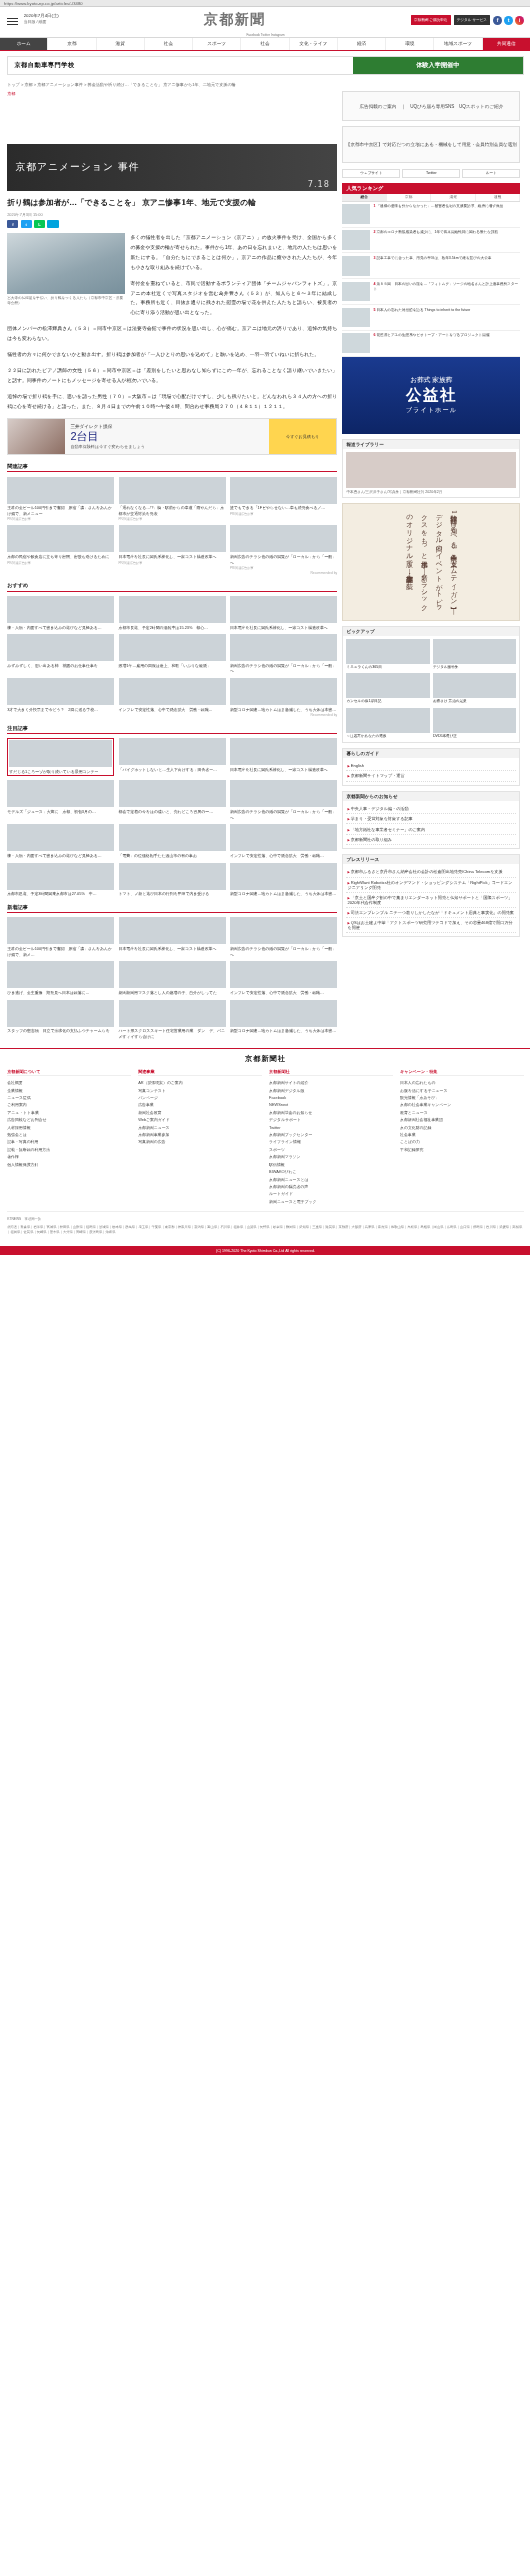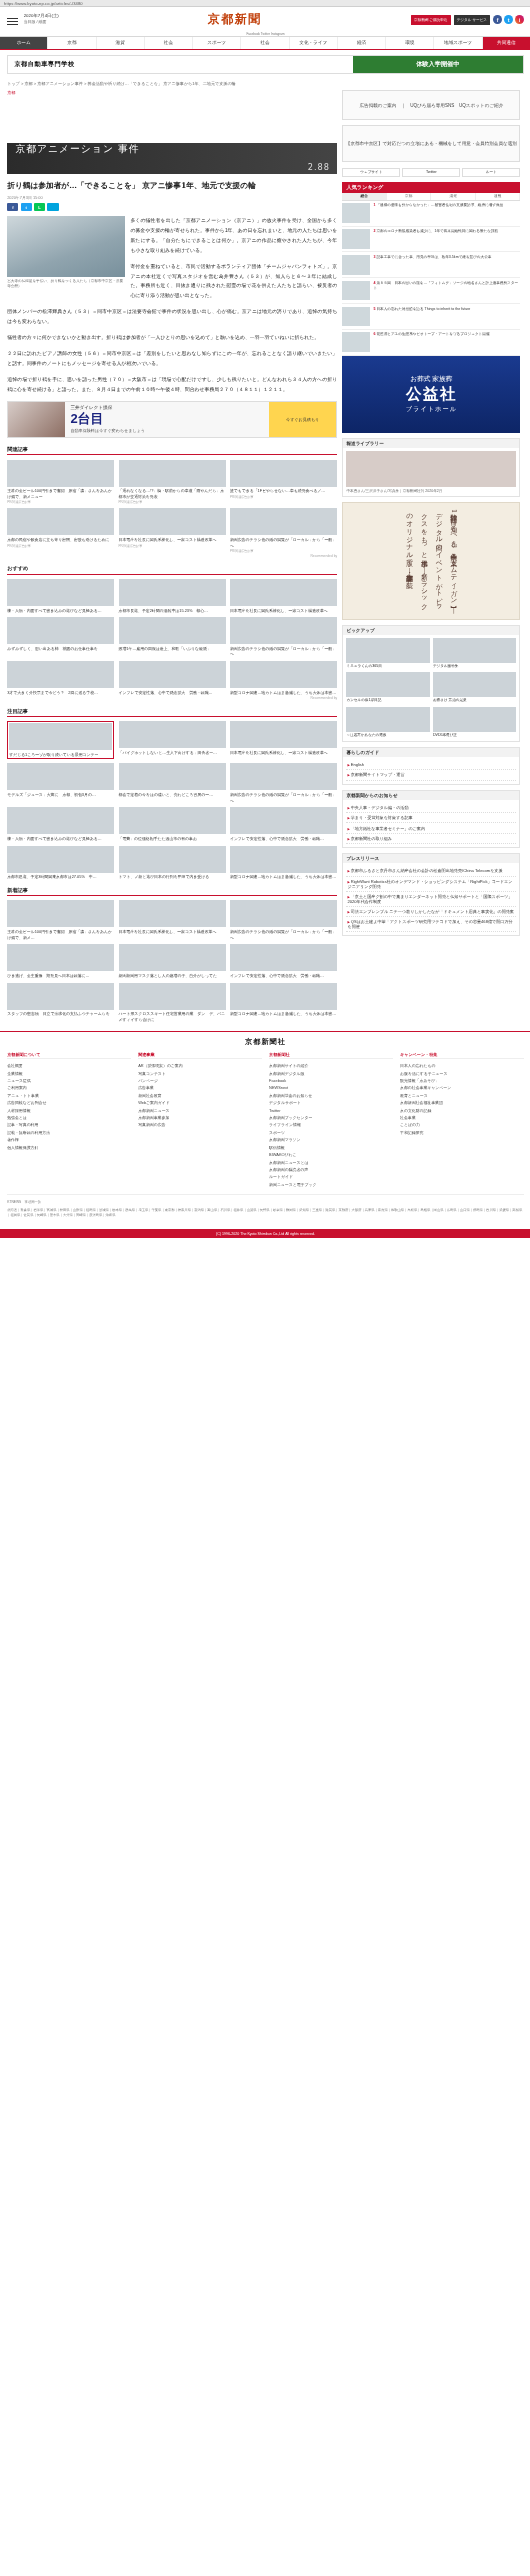--- a/index.html
+++ b/index.html
@@ -29,21 +29,21 @@
     padding:4.1px 7.2px 3.1px 7.2px;
   }
   .topleft { display:flex; align-items:flex-start; gap:5.2px; }
   .hamburger { width:11.3px; margin-top:3.1px; }
   .hamburger span { display:block; height:1px; background:#333; margin:2.1px 0; }
   .datebox { font-size:4.1px; line-height:1.4; color:#333; }
   .datebox .d1 { font-size:4.4px; }
   .datebox .d2 { font-size:3.9px; color:#666; }
   .logo {
     font-family:"DejaVu Serif", serif;
-    font-size:12px; font-weight:bold; letter-spacing:1.5px; color:#c2410c;
+    font-size:14px; font-weight:bold; letter-spacing:1.5px; color:#737373;
     margin:0 auto;
   }
   .topright { display:flex; align-items:center; gap:3.1px; }
   .btn-red {
     background:#c8102e; color:#fff; font-size:3.6px;
     padding:2.6px 3.1px; line-height:1.25; text-align:center; border-radius:0.5px;
   }
   .btn-dark {
     background:#333; color:#fff; font-size:3.6px;
     padding:2.6px 3.1px; line-height:1.25; text-align:center; border-radius:0.5px;
@@ -89,23 +89,23 @@
   .crumb { font-size:4.1px; color:#666; padding:2.1px 7.2px 4.1px 7.2px; }
 
   
   .cols { display:flex; gap:5.2px; padding:0 7.2px 5.2px 7.2px; }
   .main { width:330px; }
   .side { width:178px; }
 
   
   .cat { font-size:4.1px; color:#c8102e; margin-bottom:2.1px; }
   .artimg {
-    height:31px; background:linear-gradient(90deg,#2b2b2b,#444);
+    height:47px; background:linear-gradient(90deg,#2b2b2b,#444);
     color:#fff; font-family:"DejaVu Serif", serif; font-size:9.8px;
-    display:flex; padding-left:8.2px; letter-spacing:1px;
+    display:flex; align-items:center; padding-left:8.2px; letter-spacing:1px;
     position:relative;
     margin-top:48px;
   }
   .artimg .date { position:absolute; right:7.2px; bottom:2.1px; font-size:8.2px; color:#ddd; font-family:"DejaVu Sans", sans-serif;}
   h1.title {
     font-family:"DejaVu Serif", serif;
     font-size:7.7px; line-height:1.5; margin:6.2px 0 3.1px 0; font-weight:bold;
   }
   .meta { font-size:3.9px; color:#888; margin-bottom:3.1px; }
   .shares { display:flex; gap:2.1px; margin-bottom:5.2px; }
@@ -132,21 +132,21 @@
   .clear { clear:both; }
 
   
   .inlinead {
     margin:5.2px 0 8.2px 0; height:37px; border:0.5px solid #ddd; display:flex;
     background:#f7f7f7; overflow:hidden;
   }
   .inlinead .pic { width:57px; background:linear-gradient(135deg,#d7ccc8,#8d6e63); }
   .inlinead .txt { flex:1; display:flex; flex-direction:column; justify-content:center; padding:3.1px 5.2px; }
   .inlinead .t1 { font-size:4.6px; color:#333; }
-  .inlinead .t2 { font-size:13px; font-weight:bold; color:#1a237e; }
+  .inlinead .t2 { font-size:11px; font-weight:normal; color:#1a237e; }
   .inlinead .t3 { font-size:4.1px; color:#555; }
   .inlinead .btn { width:67px; background:#ffd54f; display:flex; align-items:center; justify-content:center; font-size:4.1px; color:#333; }
 
   
   .sec-h {
     border-bottom:1px solid #c8102e; font-size:5.2px; font-weight:bold;
     padding-bottom:1.5px; margin:7.2px 0 4.1px 0; color:#222;
   }
   .grid3 { display:flex; flex-wrap:wrap; gap:4.1px; }
   .card { width:calc((100% - 8.2px)/3); }
@@ -264,21 +264,21 @@
   </div>
 
   <div class="crumb">トップ &gt; 京都 &gt; 京都アニメーション事件 &gt; 募金活動や祈り続け…「できることを」 京アニ惨事から1年、二地元で支援の輪</div>
 
   <div class="cols">
 
     <div class="main">
       <div class="cat">京都</div>
       <div class="artimg">
         <span>京都アニメーション 事件</span>
-        <span class="date">2.88</span>
+        <span class="date">7.18</span>
       </div>
       <h1 class="title">折り鶴は参加者が…「できることを」 京アニ惨事1年、地元で支援の輪</h1>
       <div class="meta">2020年7月3日 15:00</div>
       <div class="shares">
         <i class="fb">f</i>
         <i class="tw">t</i>
         <i class="ln">L</i>
         <i class="bm"></i>
       </div>
 

